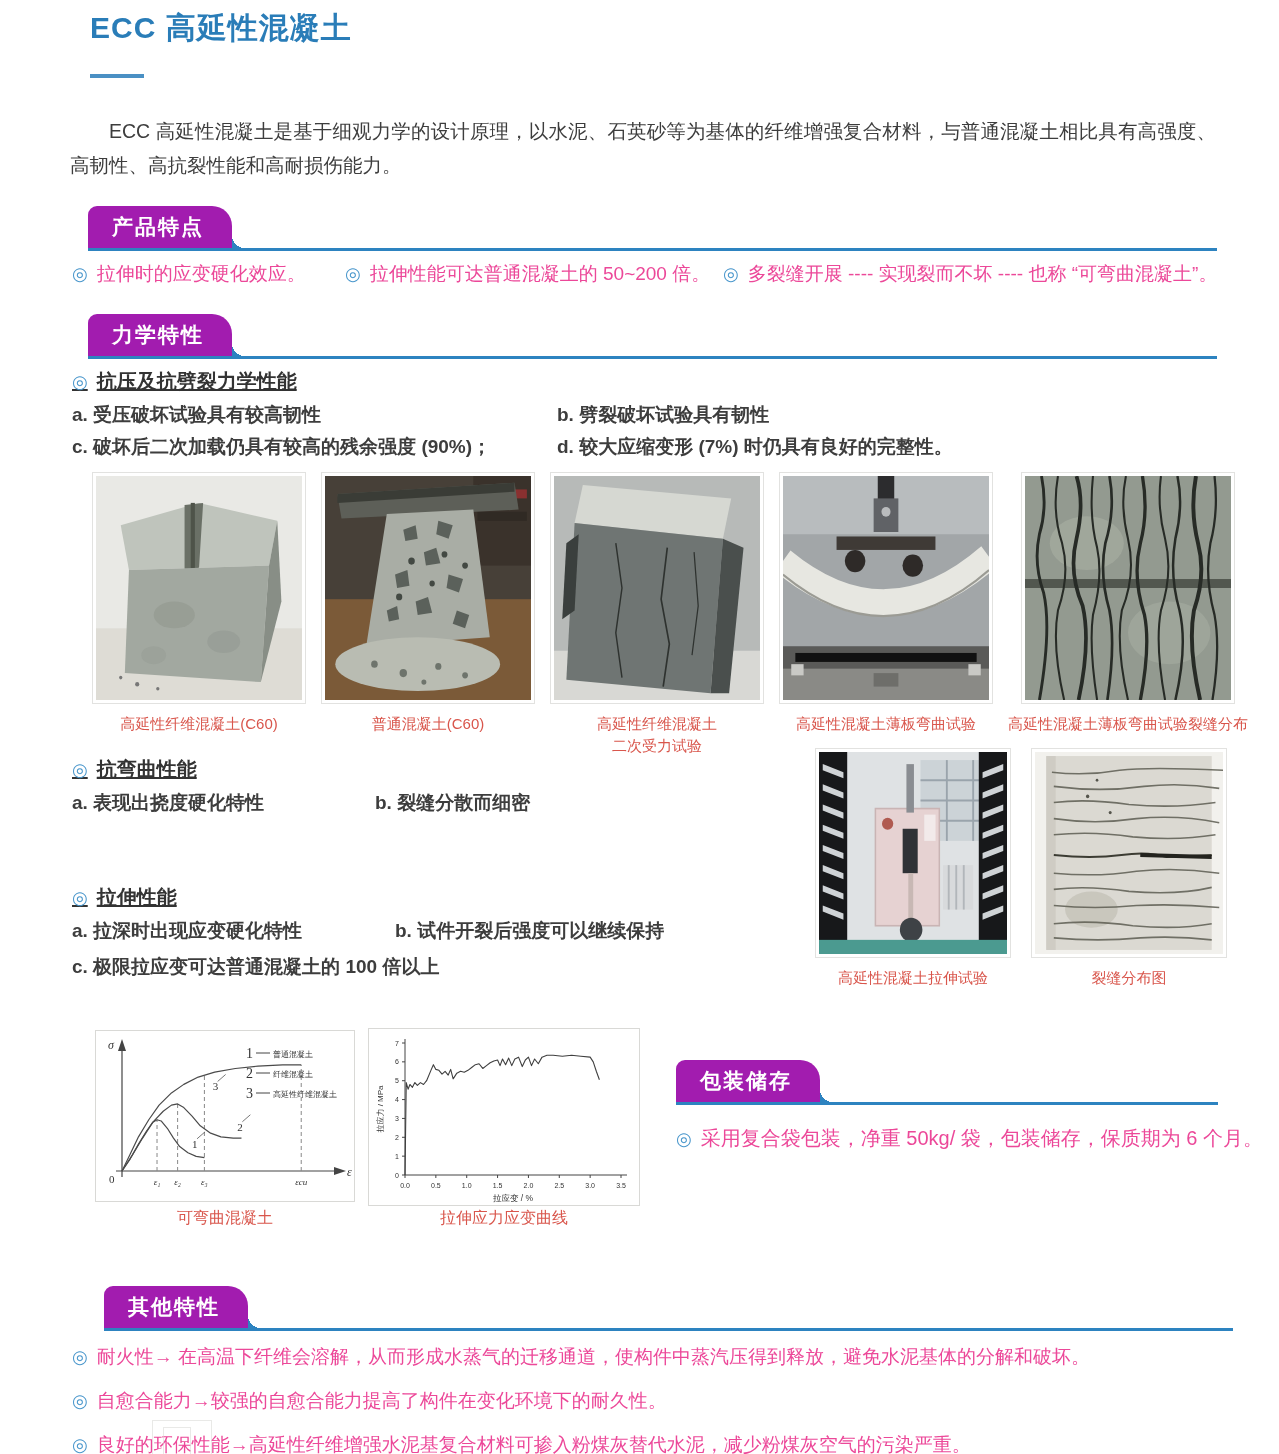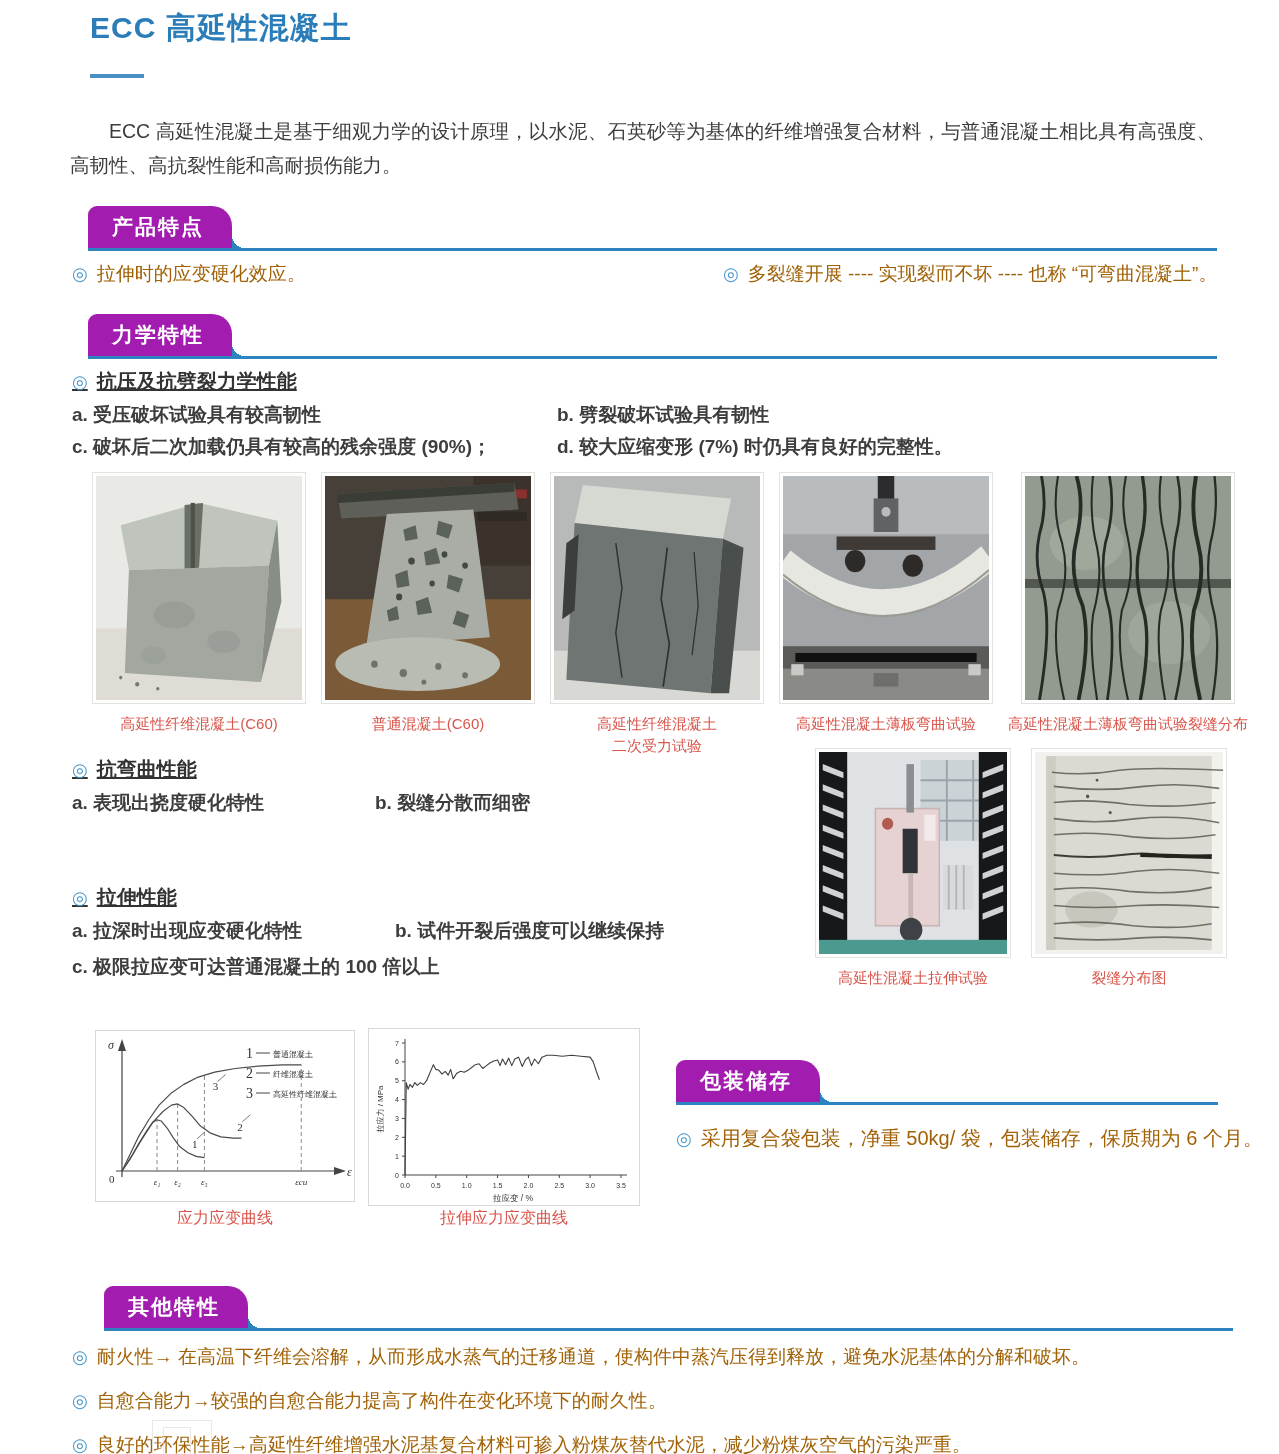--- a/index.html
+++ b/index.html
@@ -11,21 +11,21 @@
   #title-underline{left:90px;top:74px;width:54px;height:4px;background:#4a90c4;}
   #intro{left:70px;top:114px;width:1146px;font-size:19.5px;line-height:34px;text-indent:2em;color:#3d3d3d;text-align:justify;}
   
   .sec{position:absolute;}
   .tab{position:relative;display:inline-block;background:#a21caf;color:#fff;font-weight:700;
        font-size:21px;letter-spacing:2px;padding:7px 28px 7px 24px;border-radius:9px 20px 0 0;}
   .tab::after{content:"";position:absolute;right:-13px;bottom:0;width:13px;height:13px;
        background:radial-gradient(circle at 100% 0, rgba(0,0,0,0) 13px, #2d83c0 13.2px);}
   .rule{height:3px;background:#2d83c0;}
   
-  .b{position:absolute;font-size:19px;color:#a16207;white-space:nowrap;text-align:right;}
+  .b{position:absolute;font-size:19px;color:#ec4899;white-space:nowrap;text-align:right;}
   .b .bicon,.bh .bicon{color:#4a97cc;margin-right:9px;font-size:18px;}
   .bicon::before{content:"◎";}
   .bh{position:absolute;font-size:20px;font-weight:700;color:#333;white-space:nowrap;text-decoration:underline;}
   .item{position:absolute;font-size:19px;color:#3d3d3d;white-space:nowrap;font-weight:bold;}
   
   .photos{position:absolute;display:flex;}
   .fig{display:flex;flex-direction:column;align-items:center;}
   .ph{background:#fff;border:1px solid #e2e2e0;padding:3px;box-sizing:border-box;}
   .ph svg{display:block;}
   .cap{margin-top:9px;font-size:15px;color:#d9564c;text-align:center;white-space:pre-line;line-height:22px;}
@@ -43,20 +43,21 @@
 
   <h1 class="abs" id="title" style="margin:0;">ECC 高延性混凝土</h1>
   <div class="abs" id="title-underline"></div>
   <p class="abs" id="intro" style="margin:0;">ECC 高延性混凝土是基于细观力学的设计原理，以水泥、石英砂等为基体的纤维增强复合材料，与普通混凝土相比具有高强度、高韧性、高抗裂性能和高耐损伤能力。</p>
 
   <div class="sec" style="left:88px;top:206px;width:1129px;">
     <span class="tab">产品特点</span>
     <div class="rule" style="width:1129px;"></div>
   </div>
   <div class="b" style="left:72px;top:261px;"><span class="bicon"></span><span>拉伸时的应变硬化效应。</span></div>
+  <div class="b" style="left:345px;top:261px;"><span class="bicon"></span><span>拉伸性能可达普通混凝土的 50~200 倍。</span></div>
   <div class="b" style="left:723px;top:261px;"><span class="bicon"></span><span>多裂缝开展 ---- 实现裂而不坏 ---- 也称 “可弯曲混凝土”。</span></div>
 
   <div class="sec" style="left:88px;top:314px;width:1129px;">
     <span class="tab">力学特性</span>
     <div class="rule" style="width:1129px;"></div>
   </div>
   <div class="bh" style="left:72px;top:368px;"><span class="bicon"></span><span>抗压及抗劈裂力学性能</span></div>
   <div class="item" style="left:72px;top:402px;">a. 受压破坏试验具有较高韧性</div>
   <div class="item" style="left:557px;top:402px;">b. 劈裂破坏试验具有韧性</div>
   <div class="item" style="left:72px;top:434px;">c. 破坏后二次加载仍具有较高的残余强度 (90%)；</div>
@@ -311,21 +312,21 @@
         <line x1="160" y1="22" x2="174" y2="22" stroke="#444" stroke-width="1"></line>
         <text x="177" y="25.5" font-size="8" fill="#333">普通混凝土</text>
         <text x="150" y="47" font-size="14" font-family="&quot;Liberation Serif&quot;,serif" fill="#333">2</text>
         <line x1="160" y1="42" x2="174" y2="42" stroke="#444" stroke-width="1"></line>
         <text x="177" y="45.5" font-size="8" fill="#333">纤维混凝土</text>
         <text x="150" y="67" font-size="14" font-family="&quot;Liberation Serif&quot;,serif" fill="#333">3</text>
         <line x1="160" y1="62" x2="174" y2="62" stroke="#444" stroke-width="1"></line>
         <text x="177" y="65.5" font-size="8" fill="#333">高延性纤维混凝土</text>
       </svg>
   </div>
-  <div class="chartcap" style="left:95px;top:1208px;width:260px;">应力应变曲线</div>
+  <div class="chartcap" style="left:95px;top:1208px;width:260px;">可弯曲混凝土</div>
 
   <div class="chartbox" style="left:368px;top:1028px;width:272px;height:178px;">
     <svg id="chart2" width="270" height="176">
         <line x1="36" y1="146" x2="258" y2="146" stroke="#444" stroke-width="1"></line>
         <line x1="36" y1="146" x2="36" y2="10" stroke="#444" stroke-width="1"></line>
         <line x1="36" y1="146" x2="36" y2="149" stroke="#444" stroke-width="1"></line>
         <text x="36" y="159" font-size="7" fill="#333" text-anchor="middle">0.0</text>
         <line x1="66.85714285714286" y1="146" x2="66.85714285714286" y2="149" stroke="#444" stroke-width="1"></line>
         <text x="66.85714285714286" y="159" font-size="7" fill="#333" text-anchor="middle">0.5</text>
         <line x1="97.71428571428571" y1="146" x2="97.71428571428571" y2="149" stroke="#444" stroke-width="1"></line>

